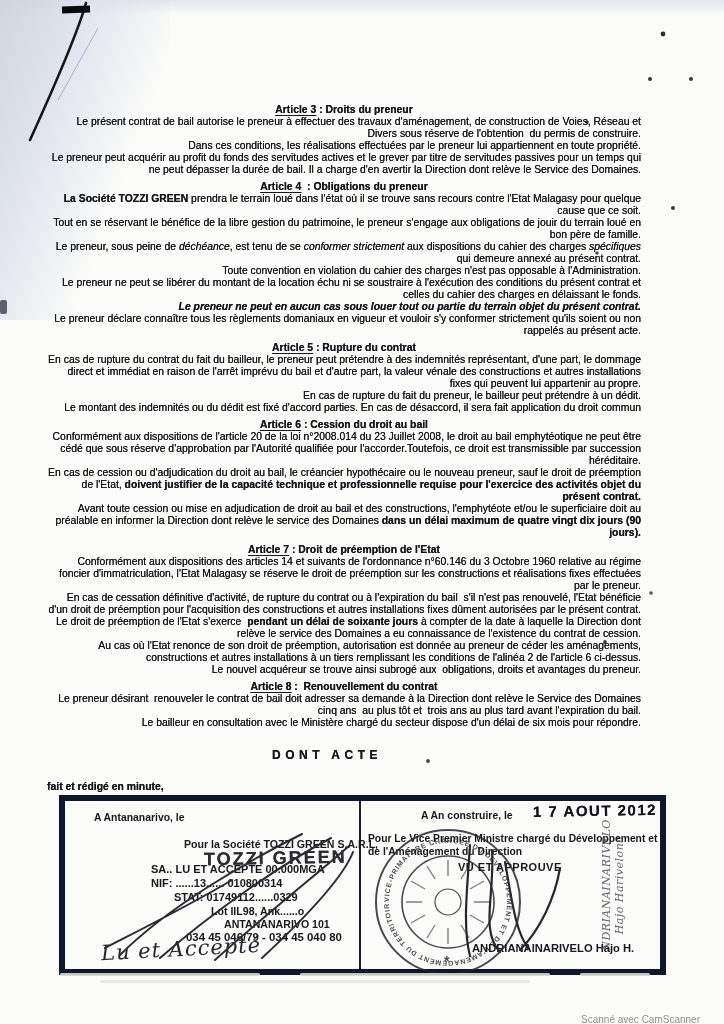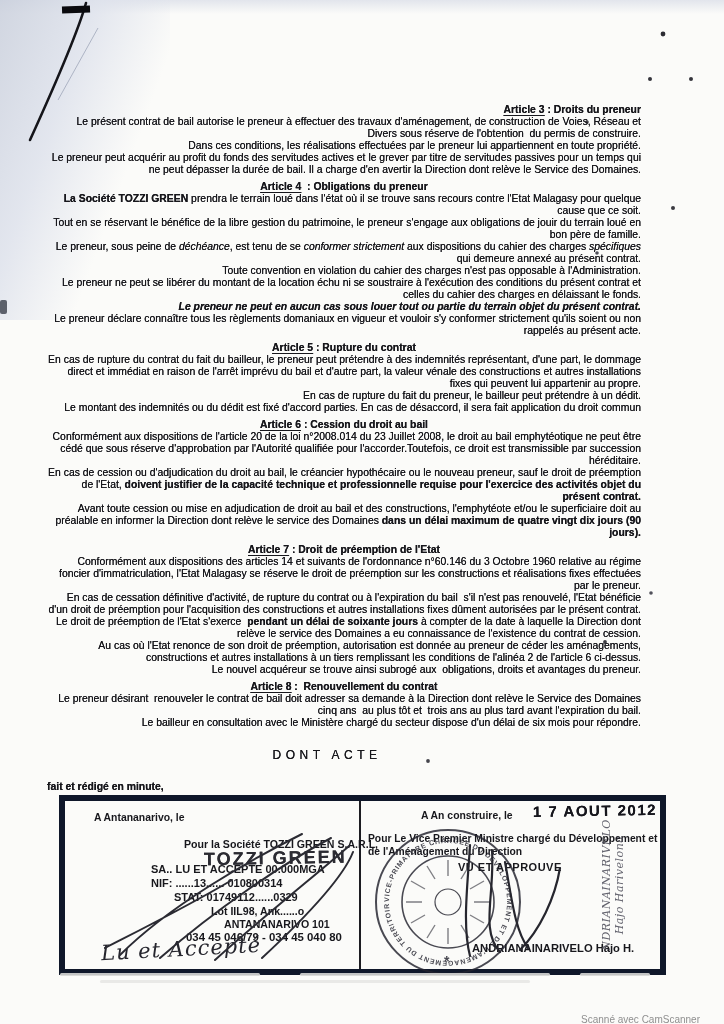--- a/index.html
+++ b/index.html
@@ -13,27 +13,27 @@
   .edge-mark{position:absolute;left:0;top:300px;width:7px;height:14px;background:#3a3f4a;border-radius:2px;opacity:.8;}
   .specks{position:absolute;left:0;top:0;width:2px;height:2px;background:transparent;border-radius:50%;
           box-shadow:662px 33px 0 1.4px #2c2c33, 649px 78px 0 1px #34343b, 690px 78px 0 1px #34343b,
                      672px 207px 0 1px #3a3a41, 586px 121px 0 .8px #44444c, 596px 252px 0 .8px #50505a,
                      604px 641px 0 .9px #3a3a41, 427px 760px 0 .9px #44444c, 650px 592px 0 .8px #50505a;}
   .streak{position:absolute;height:3px;background:#d7d7d5;opacity:.9;border-radius:2px;}
   
   .articles{position:absolute;left:47px;top:104px;width:594px;font-size:10.4px;line-height:12px;
             white-space:pre-wrap;text-shadow:0 0 .35px currentColor;}
   .art-head{text-align:center;font-weight:bold;margin-top:5px;}
-  .article:first-child .art-head{margin-top:0;text-align:right;}
+  .article:first-child .art-head{margin-top:0;}
   .art-label{text-decoration:underline;text-underline-offset:1.5px;}
   .para{margin:0;text-align:right;}
   .run-b{font-weight:bold;}
   .run-i{font-style:italic;}
   .run-bi{font-weight:bold;font-style:italic;margin-left:20px;}
-  .dont-acte{position:absolute;left:47px;top:748px;width:560px;text-align:center;font-weight:normal;
+  .dont-acte{position:absolute;left:47px;top:748px;width:560px;text-align:center;font-weight:bold;
              font-size:12px;letter-spacing:4.5px;text-shadow:0 0 .4px currentColor;}
   .minute-line{position:absolute;left:47px;top:781px;font-size:10.4px;text-shadow:0 0 .3px currentColor;font-weight:bold;}
   
   .sig-box{position:absolute;left:59px;top:795px;width:595px;height:168px;border:6px solid #0f172a;}
   .sig-box .divider{position:absolute;left:294px;top:0;bottom:0;width:2px;background:#1c1c22;}
   .sig-box .abs{position:absolute;white-space:nowrap;}
   .s-place{left:29px;top:11px;font-size:10.4px;font-weight:bold;}
   .s-for{left:119px;top:37px;font-size:10.6px;font-weight:bold;}
   .s-bigstamp{left:139px;top:47px;font-size:18px;font-weight:bold;letter-spacing:2px;color:#1a1a22;
               transform:rotate(-1deg);text-shadow:0 0 .6px currentColor;opacity:.92;}

